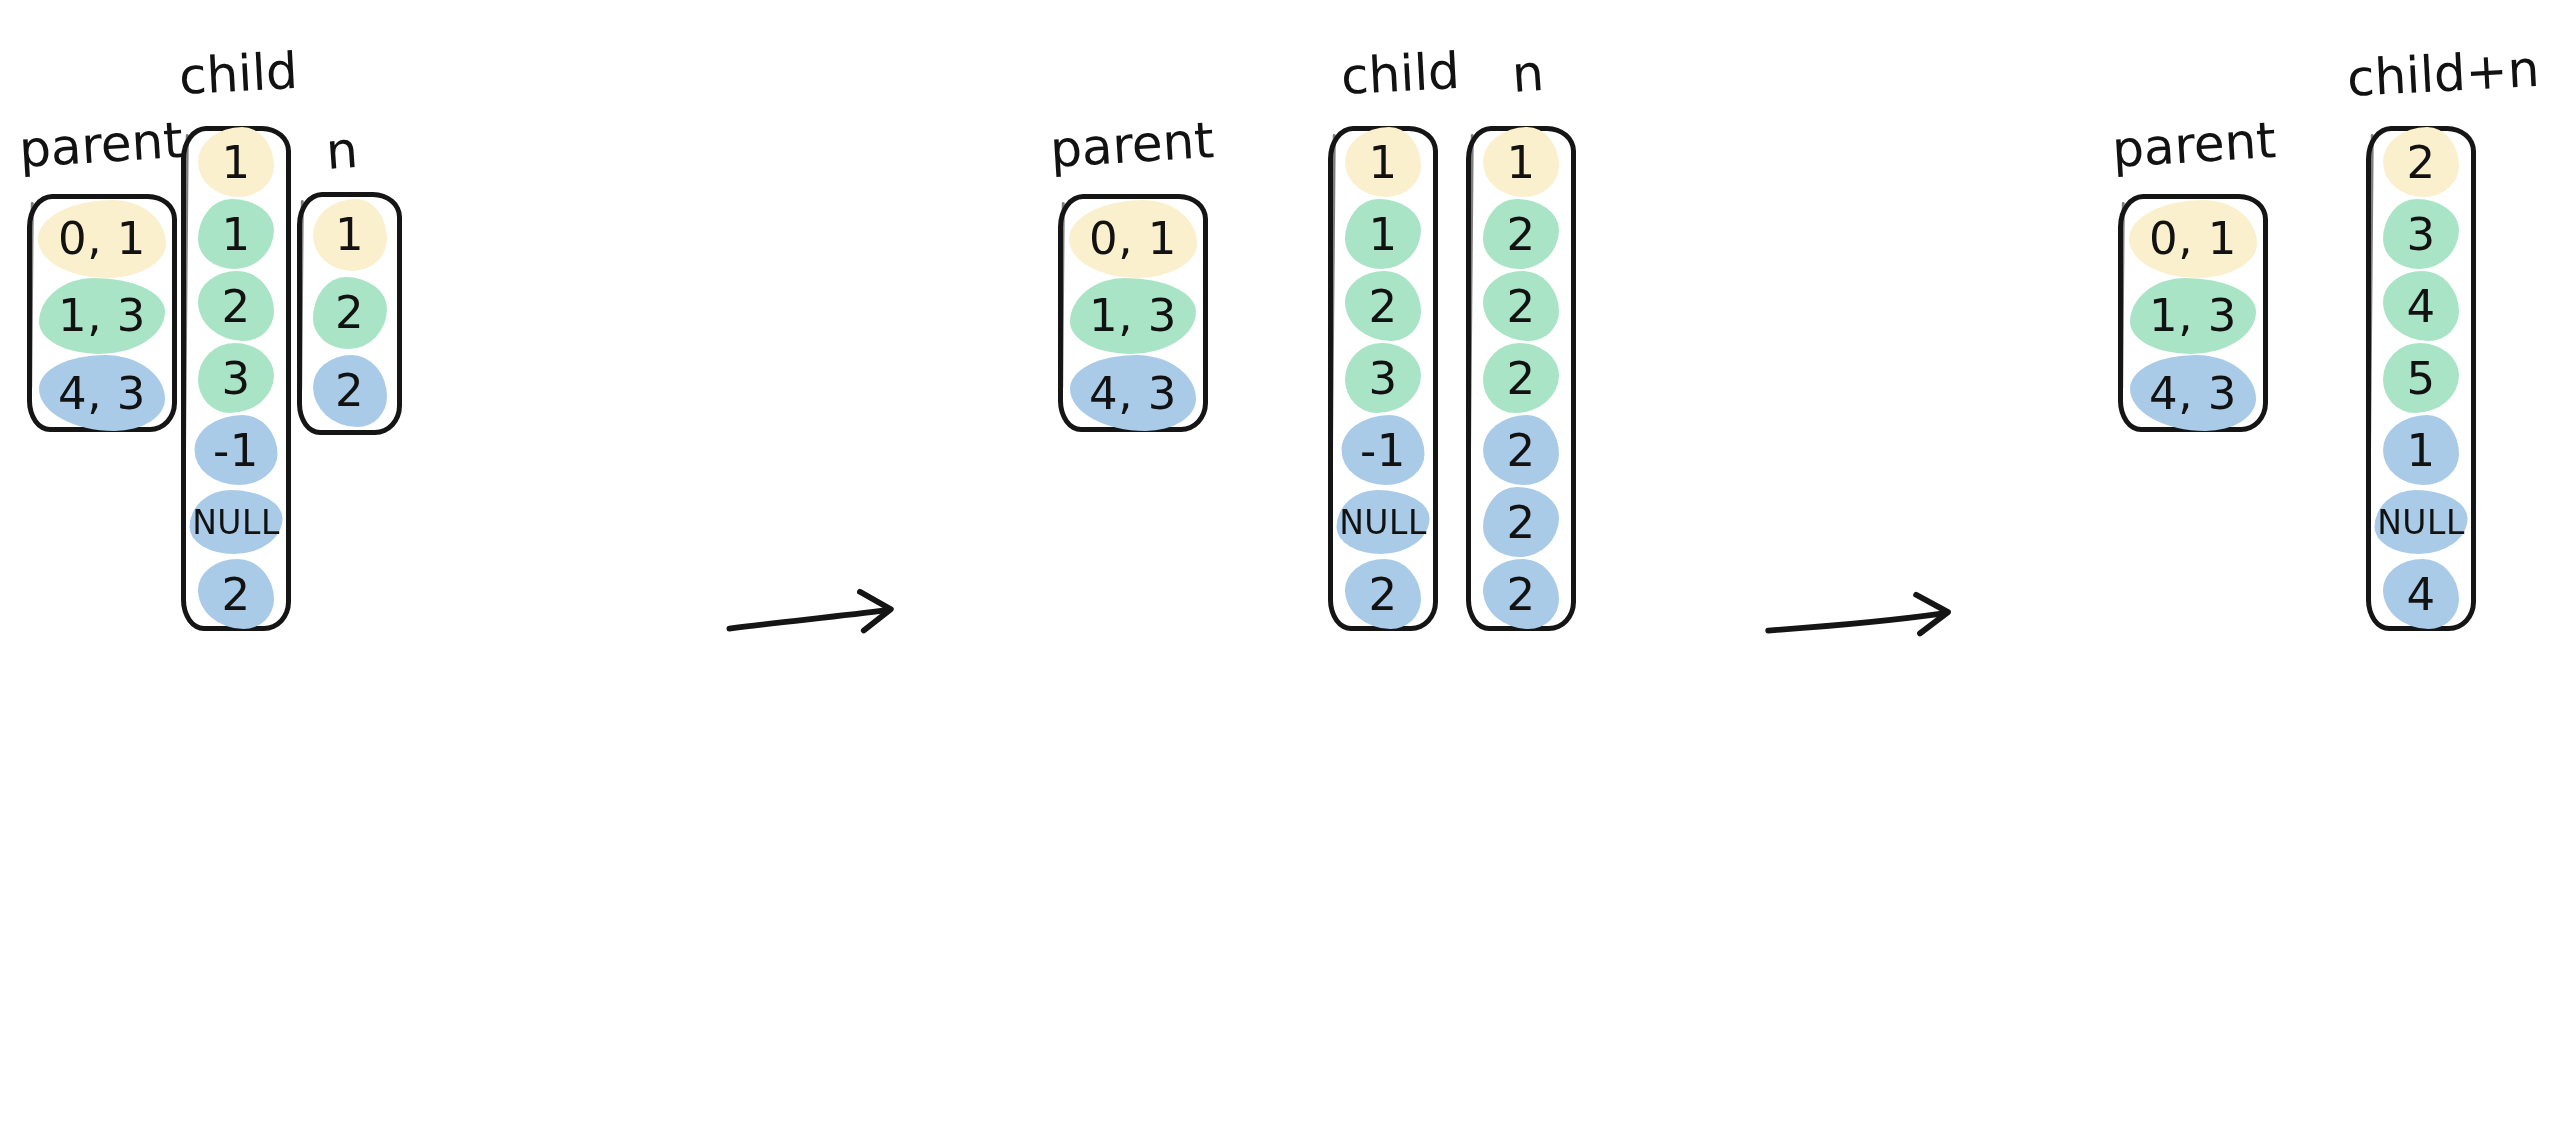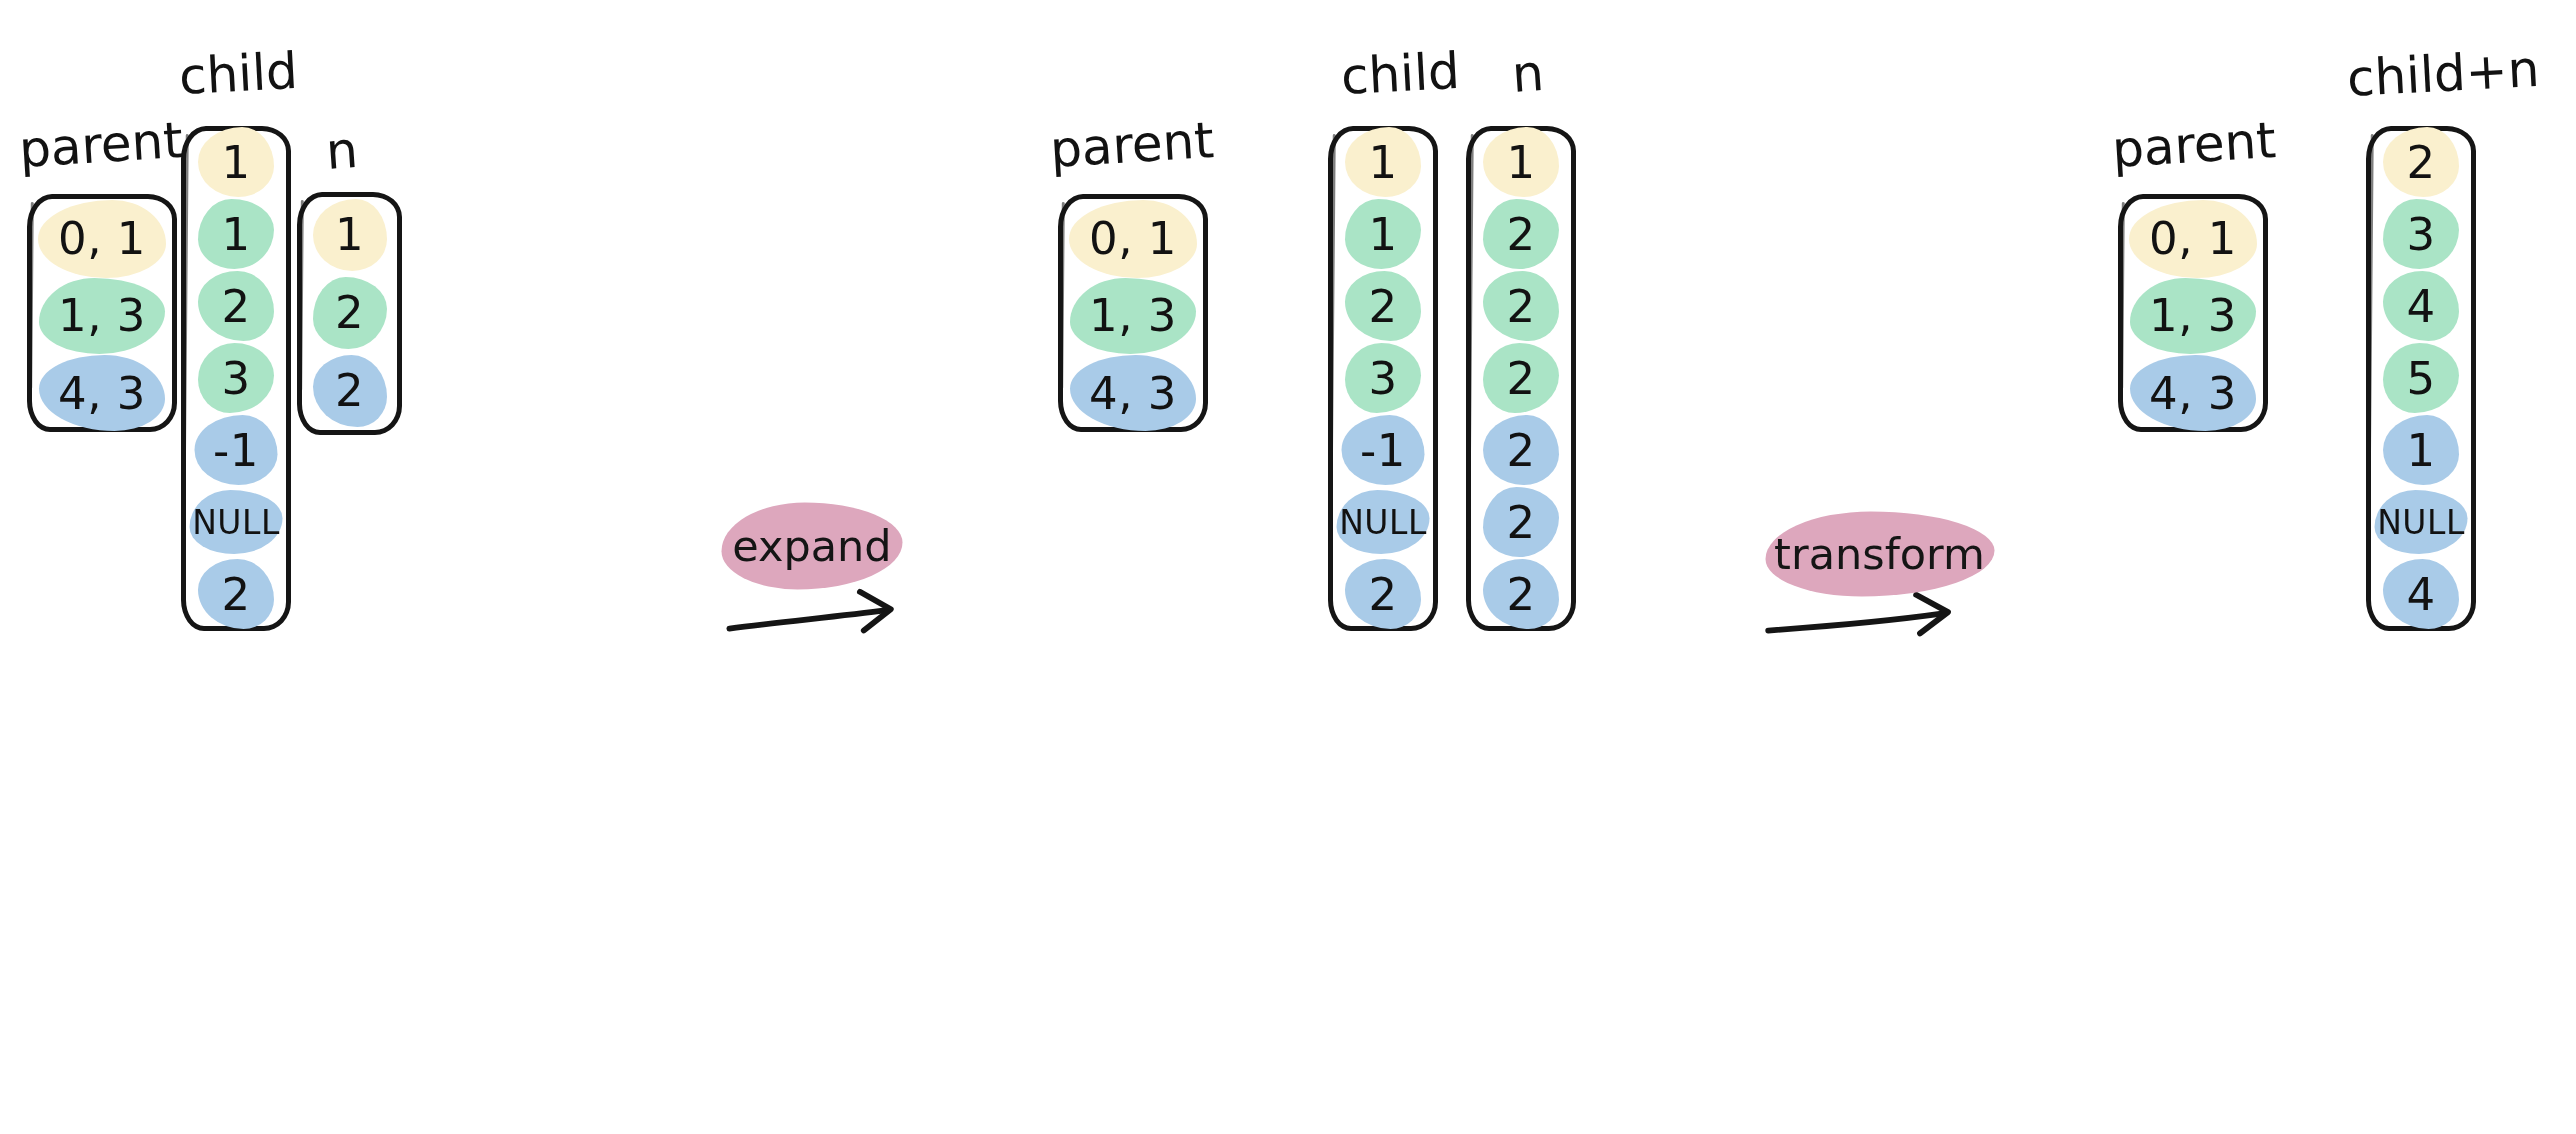--- a/index.html
+++ b/index.html
@@ -142,24 +142,20 @@
         <span class="hl green b2" style="width:74px;height:72px;"></span>
         <span class="txt">2</span>
         </div>
       <div class="cell" style="height:78px;width:100%;font-size:45px;">
         <span class="hl blue b3" style="width:74px;height:72px;"></span>
         <span class="txt">2</span>
         </div>
     </div>
   </div>
 
-  <div class="opbadge" style="left:720px;top:501px;width:184px;height:89px;font-size:43px;">
-    <span class="pill" style="width:181px;height:87px;"></span>
-    <span class="optxt">expand</span>
-  </div>
   <div class="arrow" style="left:726px;top:586px;">
     <svg width="175" height="58" viewBox="0 0 180 60">
       <path d="M3 44 C 50 38, 110 32, 167 25" stroke="#151515" stroke-width="6" fill="none" stroke-linecap="round"></path>
       <path d="M138 6 L 170 24 L 142 46" stroke="#151515" stroke-width="6" fill="none" stroke-linecap="round" stroke-linejoin="round"></path>
     </svg>
   </div>
 
   <div class="label" style="left:1050px;top:116px;font-size:50px;transform:rotate(-3.5deg);">parent</div>
 
   <div class="col" style="left:1058px;top:194px;width:150px;height:238px;">
@@ -245,24 +241,20 @@
         <span class="hl blue b2" style="width:76px;height:70px;"></span>
         <span class="txt">2</span>
         </div>
       <div class="cell" style="height:72px;width:100%;font-size:45px;">
         <span class="hl blue b3" style="width:76px;height:70px;"></span>
         <span class="txt">2</span>
         </div>
     </div>
   </div>
 
-  <div class="opbadge" style="left:1763px;top:509px;width:233px;height:89px;font-size:43px;">
-    <span class="pill" style="width:229px;height:85px;"></span>
-    <span class="optxt">transform</span>
-  </div>
   <div class="arrow" style="left:1765px;top:588px;">
     <svg width="194" height="58" viewBox="0 0 200 60">
       <path d="M3 44 C 60 40, 130 34, 186 26" stroke="#151515" stroke-width="6" fill="none" stroke-linecap="round"></path>
       <path d="M156 7 L 189 25 L 160 47" stroke="#151515" stroke-width="6" fill="none" stroke-linecap="round" stroke-linejoin="round"></path>
     </svg>
   </div>
 
   <div class="label" style="left:2112px;top:116px;font-size:50px;transform:rotate(-3.5deg);">parent</div>
 
   <div class="col" style="left:2118px;top:194px;width:150px;height:238px;">

